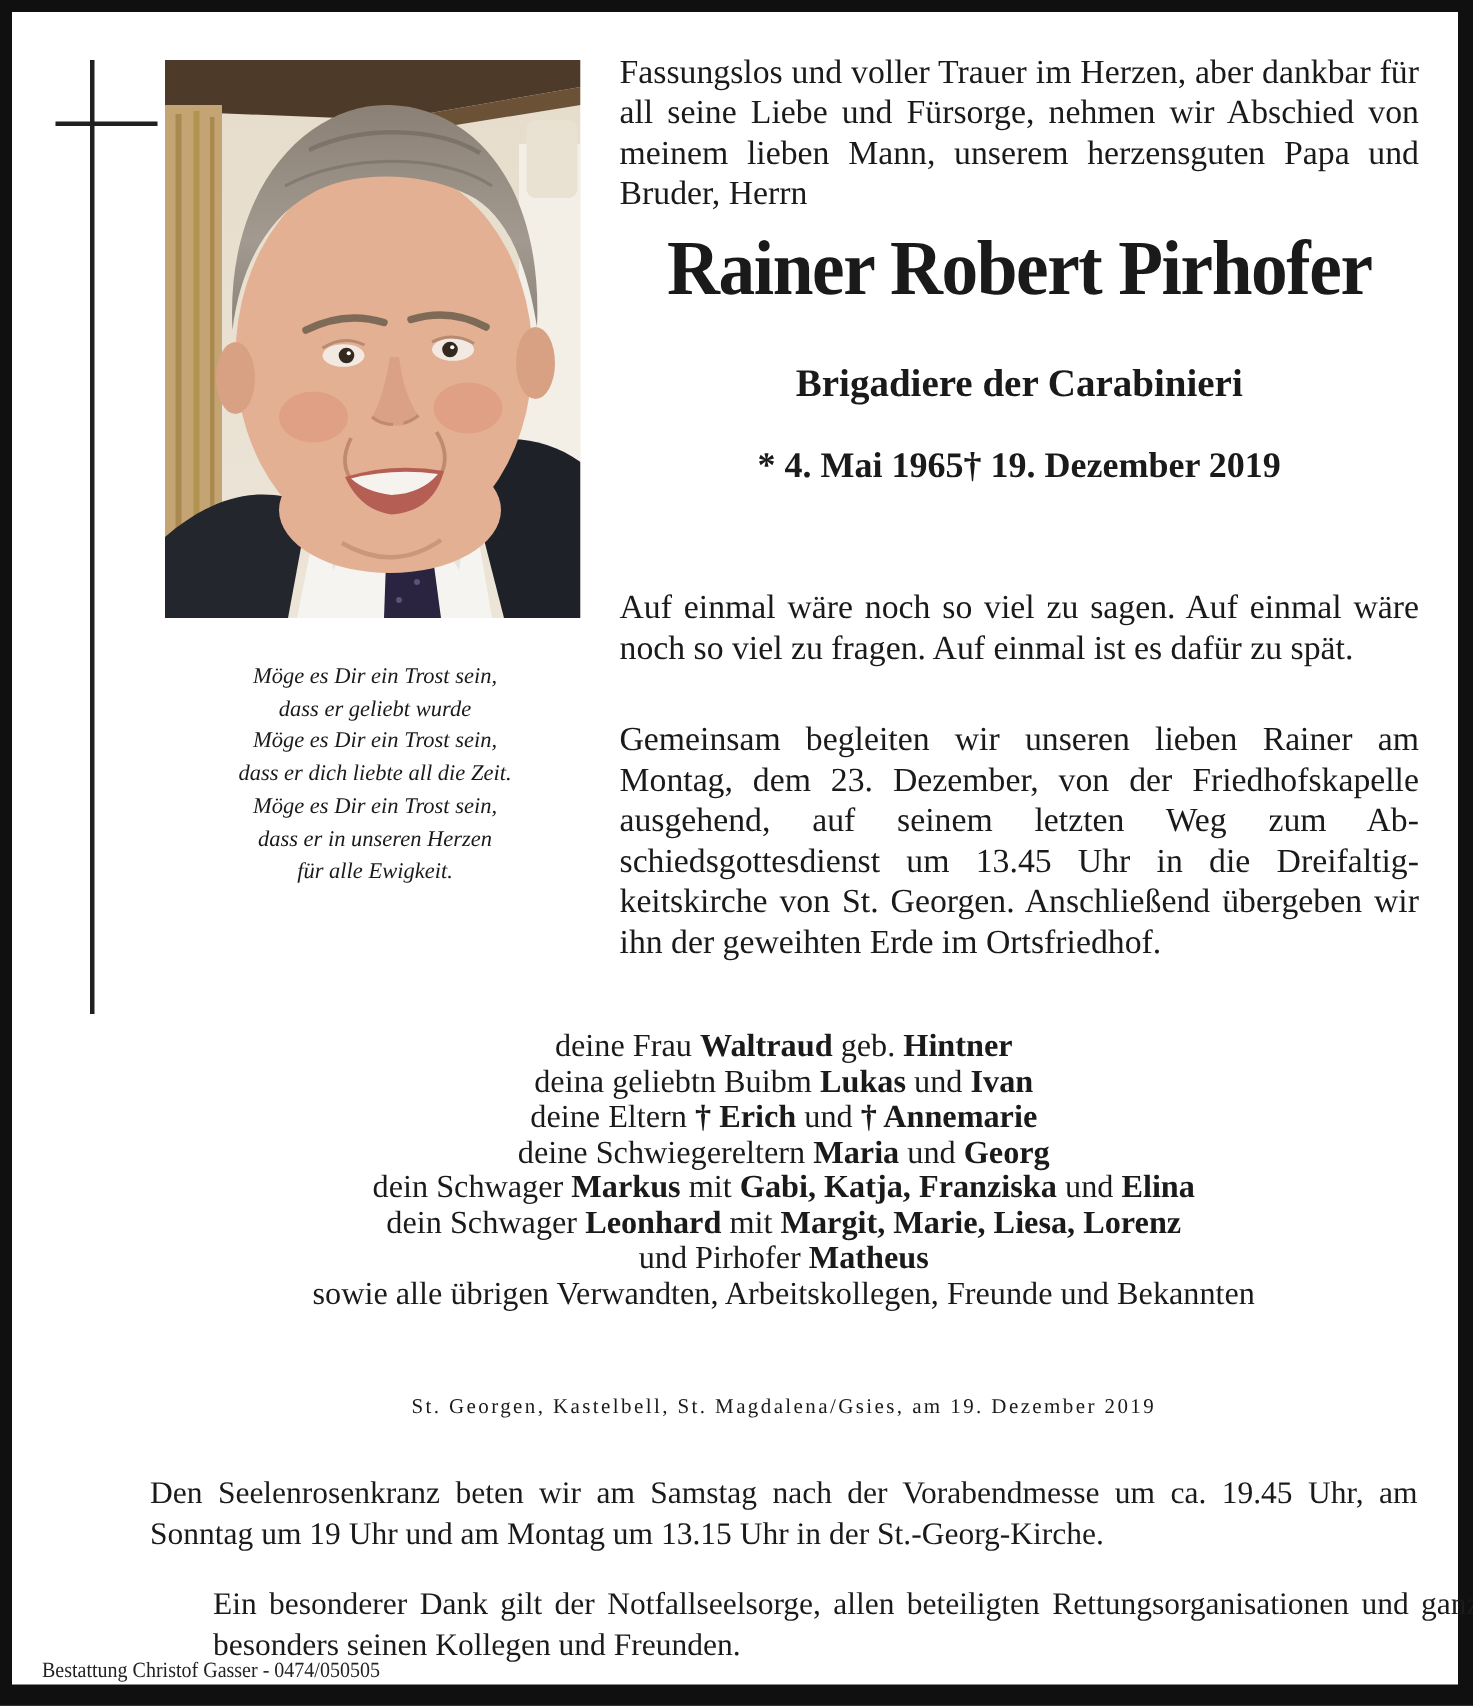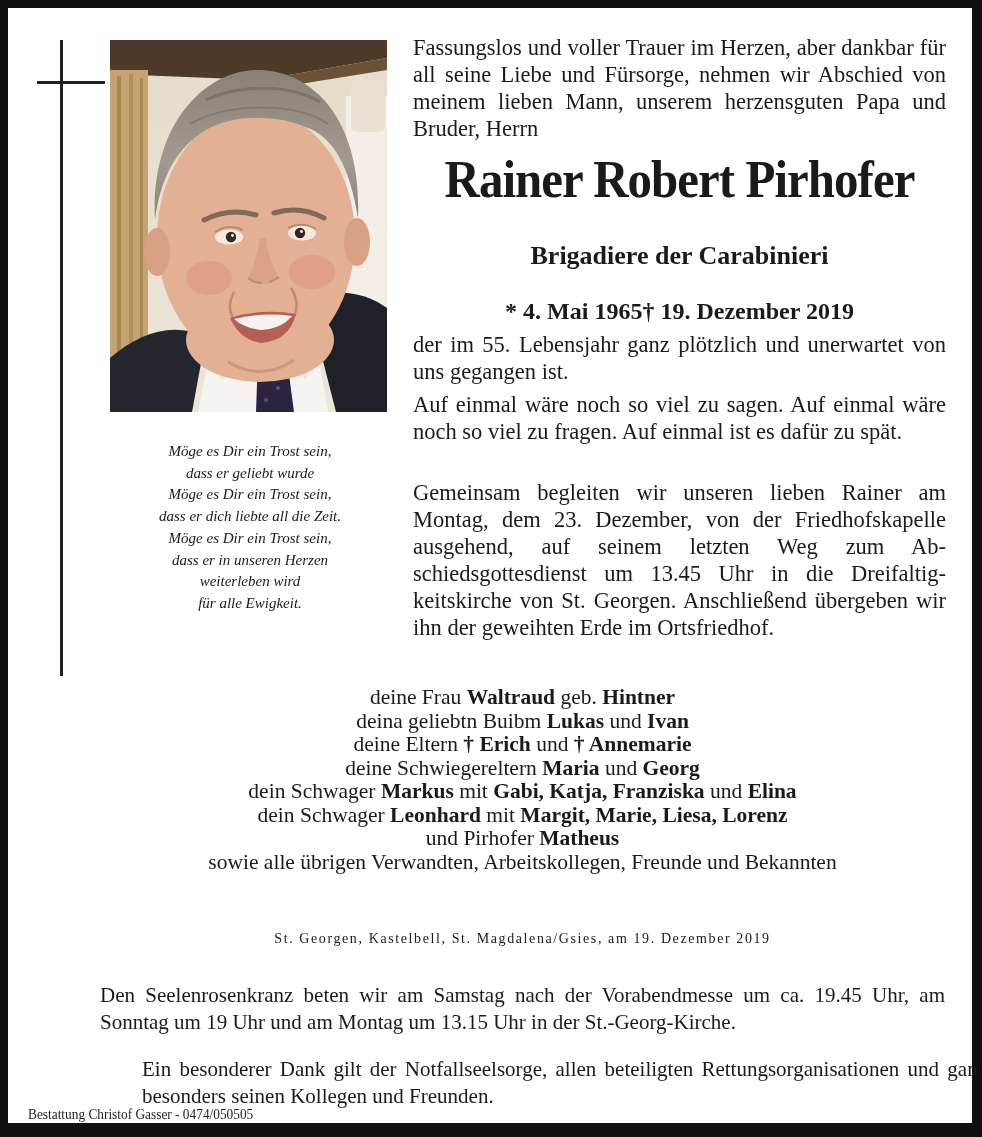--- a/index.html
+++ b/index.html
@@ -147,32 +147,30 @@
 
     <h1 class="rcol-item name">Rainer Robert Pirhofer</h1>
 
     <div class="rcol-item subtitle">Brigadiere der Carabinieri</div>
 
     <div class="rcol-item dates">
       <span>* 4. Mai 1965</span>
       <span>† 19. Dezember 2019</span>
     </div>
 
-    <p class="rcol-item para p1">der im 55. Lebensjahr ganz plötzlich und unerwartet von uns gegangen ist.</p>
     <p class="rcol-item para p2">Auf einmal wäre noch so viel zu sagen. Auf einmal wäre noch so viel zu fragen. Auf einmal ist es dafür zu spät.</p>
     <p class="rcol-item para p3">Gemeinsam begleiten wir unseren lieben Rainer am Montag, dem 23. Dezember, von der Friedhofskapel­le ausgehend, auf seinem letzten Weg zum Ab­schiedsgottesdienst um 13.45 Uhr in die Dreifaltig­keitskirche von St. Georgen. Anschließend überge­ben wir ihn der geweihten Erde im Ortsfriedhof.</p>
 
     <div class="poem">
         <div>Möge es Dir ein Trost sein,</div>
         <div>dass er geliebt wurde</div>
         <div>Möge es Dir ein Trost sein,</div>
         <div>dass er dich liebte all die Zeit.</div>
         <div>Möge es Dir ein Trost sein,</div>
         <div>dass er in unseren Herzen</div>
-        <div>weiterleben wird</div>
         <div>für alle Ewigkeit.</div>
       </div>
 
     <div class="family">
       <div>
           <div class="family-line"><span>deine Frau </span><span class="b">Waltraud</span><span> geb. </span><span class="b">Hintner</span></div>
           <div class="family-line"><span>deina geliebtn Buibm </span><span class="b">Lukas</span><span> und </span><span class="b">Ivan</span></div>
           <div class="family-line"><span>deine Eltern </span><span class="b">† Erich</span><span> und </span><span class="b">† Annemarie</span></div>
           <div class="family-line"><span>deine Schwiegereltern </span><span class="b">Maria</span><span> und </span><span class="b">Georg</span></div>
           <div class="family-line"><span>dein Schwager </span><span class="b">Markus</span><span> mit </span><span class="b">Gabi, Katja, Franziska</span><span> und </span><span class="b">Elina</span></div>

